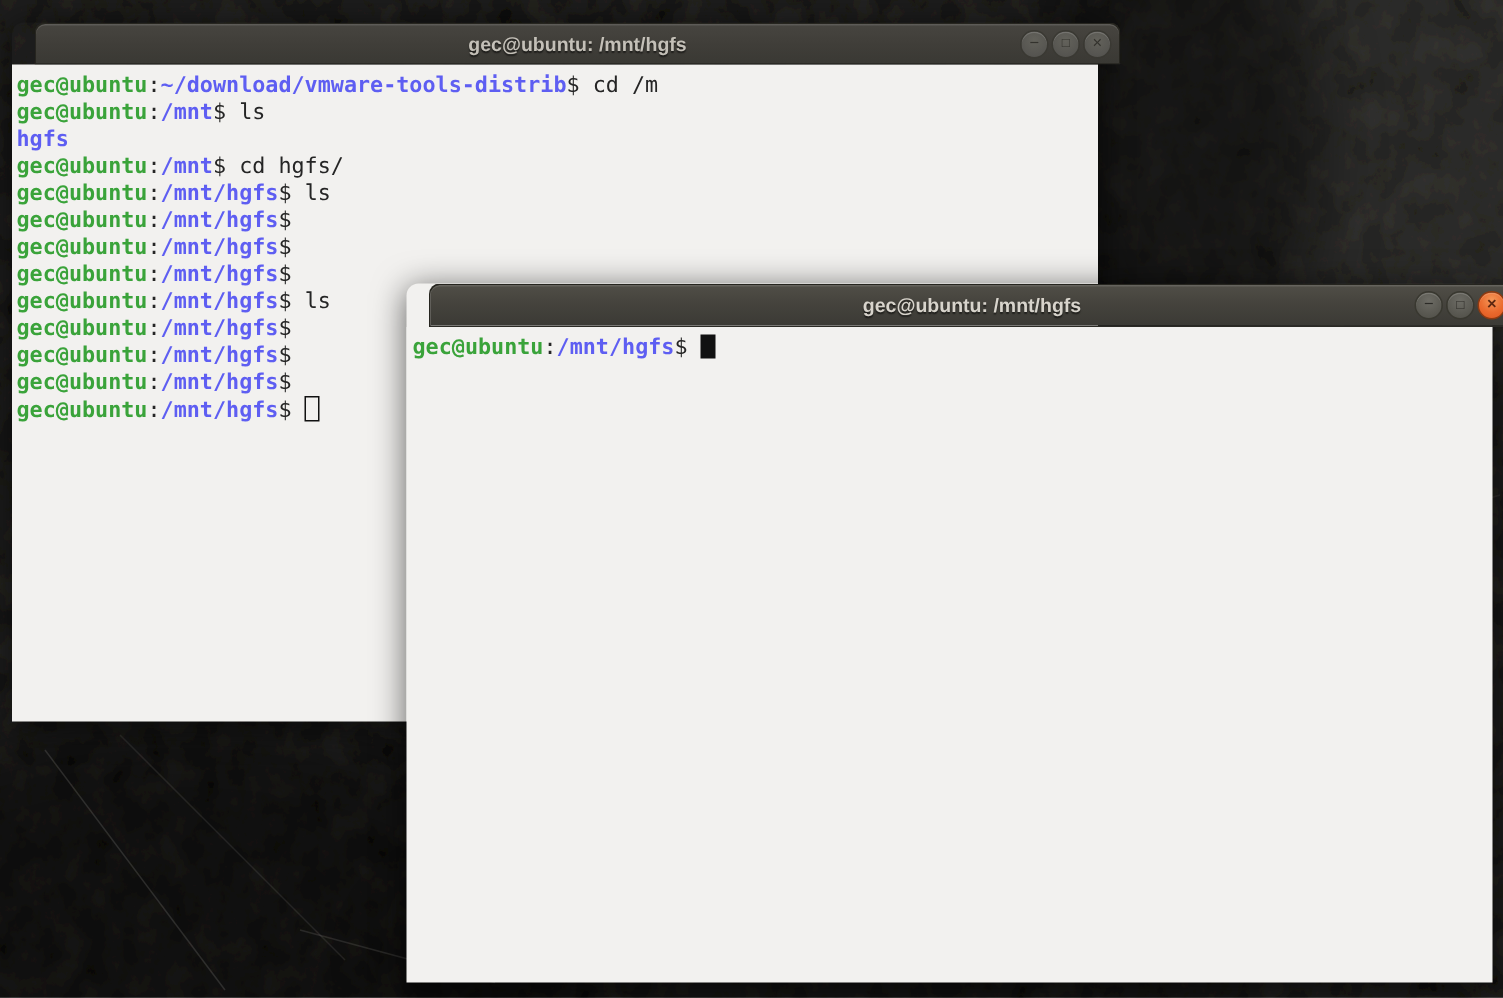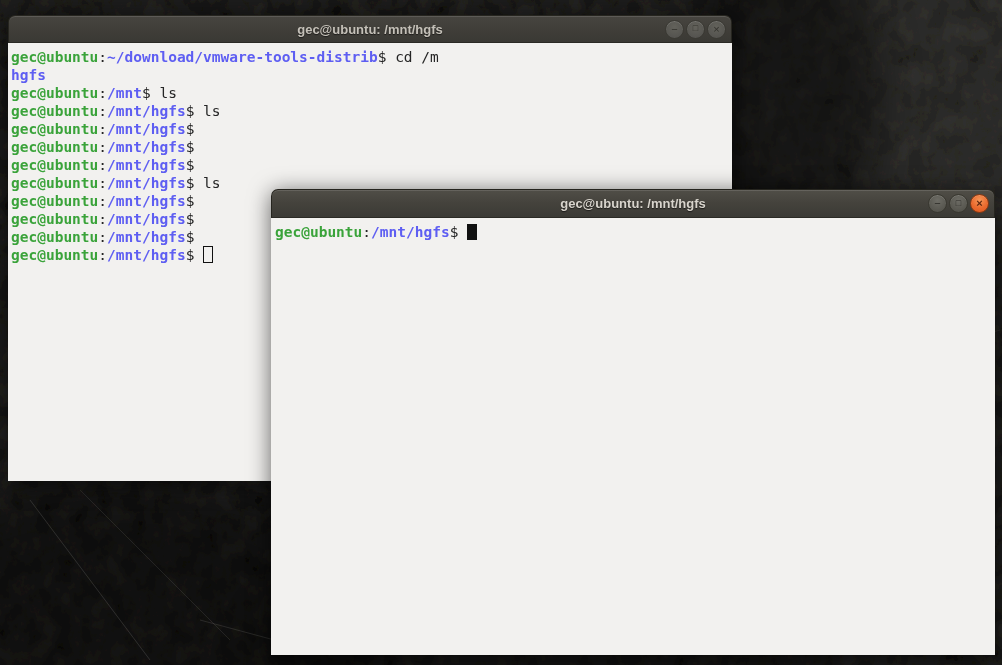--- a/index.html
+++ b/index.html
@@ -10,21 +10,21 @@
   .desktop { position:absolute; left:0; top:0; width:1002px; height:665px; }
   .desktop svg { position:absolute; left:0; top:0; }
 
   
   .window { position:absolute; box-shadow:0 3px 22px rgba(0,0,0,0.6); border-radius:8px 8px 0 0; }
   .titlebar { position:relative; width:100%; height:28px;
               border-radius:7px 7px 0 0;
               border:1px solid #26251f; border-bottom:1px solid #2b2a25;
               background:linear-gradient(180deg,#504e47 0%,#454publ 0%,#45433d 45%,#3b3a35 100%);
               background:linear-gradient(180deg,#504e47 0%,#45433d 45%,#3b3a35 100%);
-              box-shadow:inset 0 1px 0 rgba(255,255,255,0.12); }
+              box-shadow:inset 0 1px 0 rgba(255,255,255,0.12);margin-left:15px; }
   .window.unfocused .titlebar {
               background:linear-gradient(180deg,#474540 0%,#403e39 50%,#3a3934 100%); }
   .title { position:absolute; left:0; right:0; top:0; height:100%;
            display:flex; align-items:center; justify-content:center;
            font-size:13px; font-weight:bold; color:#d8d4cc;
            text-shadow:0 1px 1px rgba(0,0,0,0.55); pointer-events:none; }
   .window.unfocused .title { color:#c4c0b8; }
 
   .wbtns { position:absolute; right:5px; top:0; height:100%;
            display:flex; align-items:center; gap:2px; }
@@ -100,22 +100,23 @@
   <div class="titlebar">
     <span class="title">gec@ubuntu: /mnt/hgfs</span>
     <div class="wbtns">
       <span class="wbtn">−</span>
       <span class="wbtn maxi">□</span>
       <span class="wbtn">×</span>
     </div>
   </div>
   <div class="term-body">
       <div class="term-line"><span class="sg">gec@ubuntu</span><span class="sf">:</span><span class="sb">~/download/vmware-tools-distrib</span><span class="sf">$ cd /m</span></div>
+      <div class="term-line"><span class="sg">gec@ubuntu</span><span class="sf">:</span><span class="sb">/mnt</span><span class="sf">$ ls</span></div>
       <div class="term-line"><span class="sb">hgfs</span></div>
-      <div class="term-line"><span class="sg">gec@ubuntu</span><span class="sf">:</span><span class="sb">/mnt</span><span class="sf">$ ls</span></div>
+      <div class="term-line"><span class="sg">gec@ubuntu</span><span class="sf">:</span><span class="sb">/mnt</span><span class="sf">$ cd hgfs/</span></div>
       <div class="term-line"><span class="sg">gec@ubuntu</span><span class="sf">:</span><span class="sb">/mnt/hgfs</span><span class="sf">$ ls</span></div>
       <div class="term-line"><span class="sg">gec@ubuntu</span><span class="sf">:</span><span class="sb">/mnt/hgfs</span><span class="sf">$</span></div>
       <div class="term-line"><span class="sg">gec@ubuntu</span><span class="sf">:</span><span class="sb">/mnt/hgfs</span><span class="sf">$</span></div>
       <div class="term-line"><span class="sg">gec@ubuntu</span><span class="sf">:</span><span class="sb">/mnt/hgfs</span><span class="sf">$</span></div>
       <div class="term-line"><span class="sg">gec@ubuntu</span><span class="sf">:</span><span class="sb">/mnt/hgfs</span><span class="sf">$ ls</span></div>
       <div class="term-line"><span class="sg">gec@ubuntu</span><span class="sf">:</span><span class="sb">/mnt/hgfs</span><span class="sf">$</span></div>
       <div class="term-line"><span class="sg">gec@ubuntu</span><span class="sf">:</span><span class="sb">/mnt/hgfs</span><span class="sf">$</span></div>
       <div class="term-line"><span class="sg">gec@ubuntu</span><span class="sf">:</span><span class="sb">/mnt/hgfs</span><span class="sf">$</span></div>
       <div class="term-line"><span class="sg">gec@ubuntu</span><span class="sf">:</span><span class="sb">/mnt/hgfs</span><span class="sf">$ </span><span class="cursor hollow"></span></div>
     </div>

